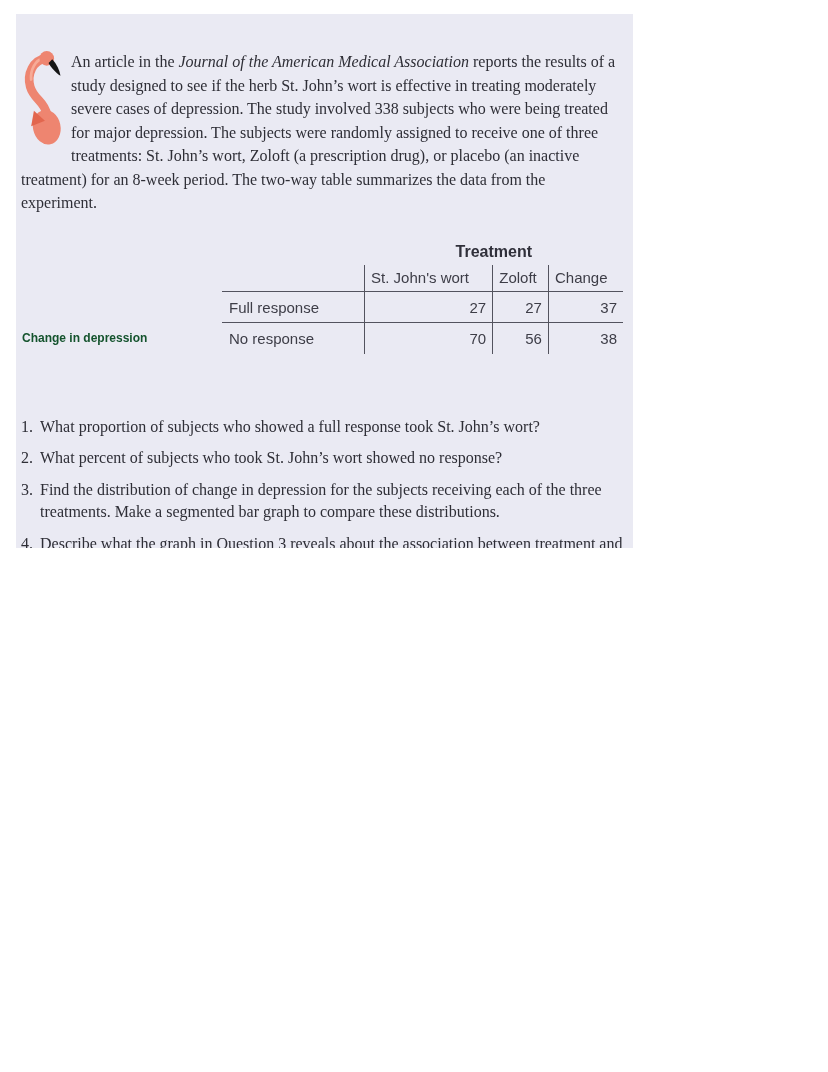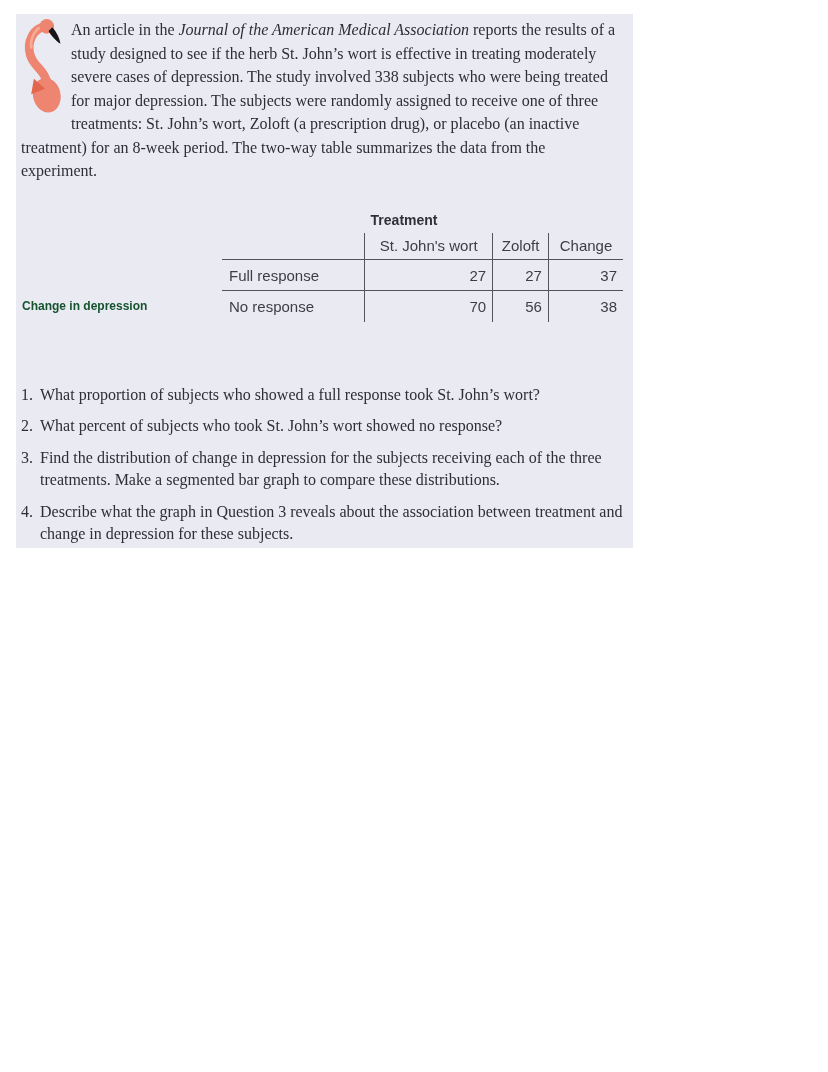--- a/index.html
+++ b/index.html
@@ -8,21 +8,21 @@
     background: #ffffff;
     font-family: "Liberation Serif", "DejaVu Serif", serif;
   }
   .page { position: relative; width: 828px; height: 1072px; background: #ffffff; overflow: hidden; }
 
   .panel {
     position: absolute;
     left: 16px; top: 14px;
     width: 617px; height: 534px;
     background: #eaeaf3;
-    padding: 4px 10px 10px 5px;
+    padding: 36px 10px 10px 5px;
     overflow: hidden;
   }
 
   
   .intro { color: #2e2e36; font-size: 16px; line-height: 23.5px; width: 604px; }
   .flamingo {
     float: left;
     width: 44px; height: 106px;
     margin: -7px 5px 2px 1px;
   }
@@ -41,22 +41,22 @@
     margin-left: 201px;
     font-family: "Liberation Sans", sans-serif;
     font-size: 15px; color: #3d3d47;
     table-layout: fixed;
   }
   table.twoway td { padding: 0 6px; }
   td.stubcol { width: 146px; }
   td.c1 { width: 129px; }
   td.c2 { width: 56px; }
   td.c3 { width: 75px; }
-  tr.grouphead td { height: 26px; text-align: left; font-weight: bold; color: #30303a; font-size: 14px; }
-  tr.colhead td { height: 27px; text-align: center; white-space: nowrap; }
+  tr.grouphead td { height: 26px; text-align: center; font-weight: bold; color: #30303a; font-size: 16px; }
+  tr.colhead td { height: 27px; white-space: nowrap; }
   tr.colhead td.vline { border-left: 1.5px solid #53535e; }
   tr.datarow td { height: 31px; border-top: 1.5px solid #53535e; margin-top: 24px; }
   tr.datarow td.vline { border-left: 1.5px solid #53535e; }
   tr.datarow td.rowlabel { text-align: left; padding-left: 7px; }
   tr.datarow td.val { text-align: right; }
 
   
   .questions { margin-top: 25px; color: #2e2e36; font-size: 16px; line-height: 22.5px; width: 607px; }
   .q { display: flex; margin-bottom: 9px; }
   .q .qnum { width: 19px; flex: 0 0 19px; }

